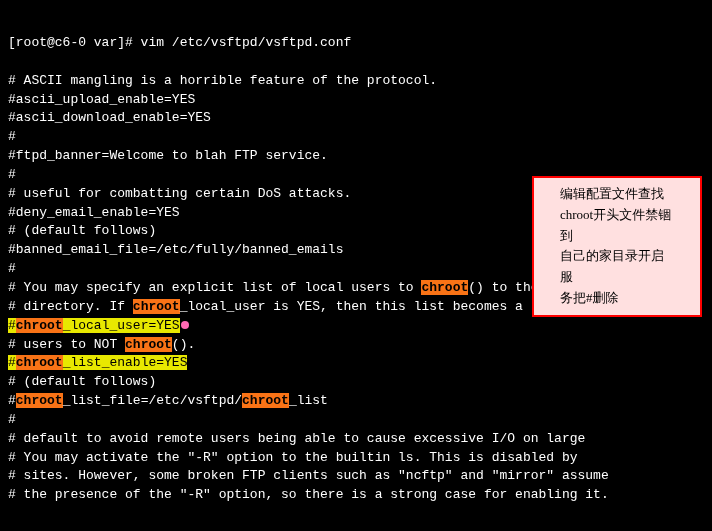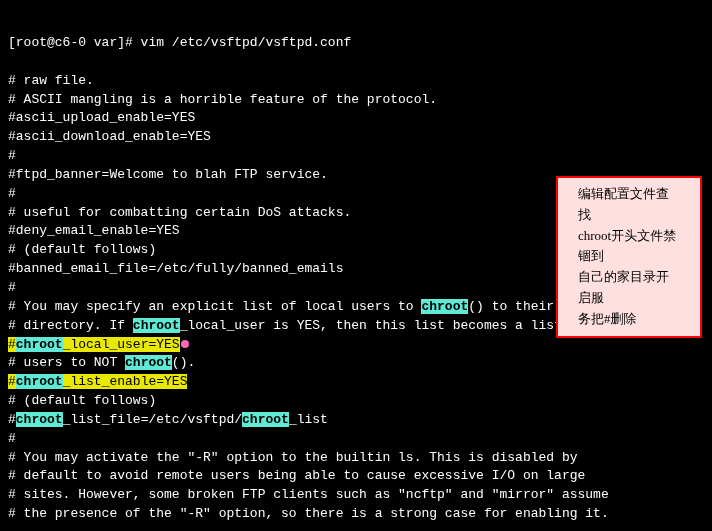--- a/index.html
+++ b/index.html
@@ -23,21 +23,21 @@
     .line {
       line-height: 1.45;
       white-space: pre;
       color: #fff;
     }
     .prompt-line {
       color: #fff;
     }
     .comment { color: #fff; }
     .highlight-chroot {
-      background: #5eead4;
+      background: #f97316;
       color: #000;
       font-weight: bold;
     }
     .highlight-line-bg {
       background: #e8e800;
       color: #000;
     }
     .pink-dot {
       display: inline-block;
       width: 8px;
@@ -49,35 +49,34 @@
     }
     .annotation-box {
       position: absolute;
       top: 148px;
       right: 10px;
       background: #ffe0e0;
       border: 2px solid #ff0000;
       color: #000;
       font-family: 'SimSun', 'STSong', serif;
       font-size: 13px;
-      padding: 6px 20px;
-      width: 146px;
+      padding: 6px 26px;
+      width: 170px;
       line-height: 1.6;
     }
   </style>
 </head>
 <body>
 
 <div class="terminal">
 
   <div class="line prompt-line">[root@c6-0 var]# vim /etc/vsftpd/vsftpd.conf</div>
 
   <div class="line"> </div>
 
-  <div class="line comment"># raw file.</div>
 
   <div class="line comment"># ASCII mangling is a horrible feature of the protocol.</div>
 
   <div class="line">#ascii_upload_enable=YES</div>
   <div class="line">#ascii_download_enable=YES</div>
   <div class="line">#</div>
 
   <div class="line">#ftpd_banner=Welcome to blah FTP service.</div>
   <div class="line">#</div>
 
@@ -96,22 +95,22 @@
   <div class="line comment"># users to NOT <span class="highlight-chroot">chroot</span>().</div>
 
   <div class="line"><span class="highlight-line-bg">#<span class="highlight-chroot">chroot</span>_list_enable=YES</span></div>
 
   <div class="line comment"># (default follows)</div>
 
   <div class="line">#<span class="highlight-chroot">chroot</span>_list_file=/etc/vsftpd/<span class="highlight-chroot">chroot</span>_list</div>
 
   <div class="line">#</div>
 
+  <div class="line comment"># default to avoid remote users being able to cause excessive I/O on large</div>
   <div class="line comment"># You may activate the "-R" option to the builtin ls. This is disabled by</div>
-  <div class="line comment"># default to avoid remote users being able to cause excessive I/O on large</div>
   <div class="line comment"># sites. However, some broken FTP clients such as "ncftp" and "mirror" assume</div>
   <div class="line comment"># the presence of the "-R" option, so there is a strong case for enabling it.</div>
 
   <div class="annotation-box">
     <span>编辑配置文件查找<br>chroot开头文件禁锢到<br>自己的家目录开启服<br>务把#删除</span>
   </div>
 
 </div>
 
 </body></html>

